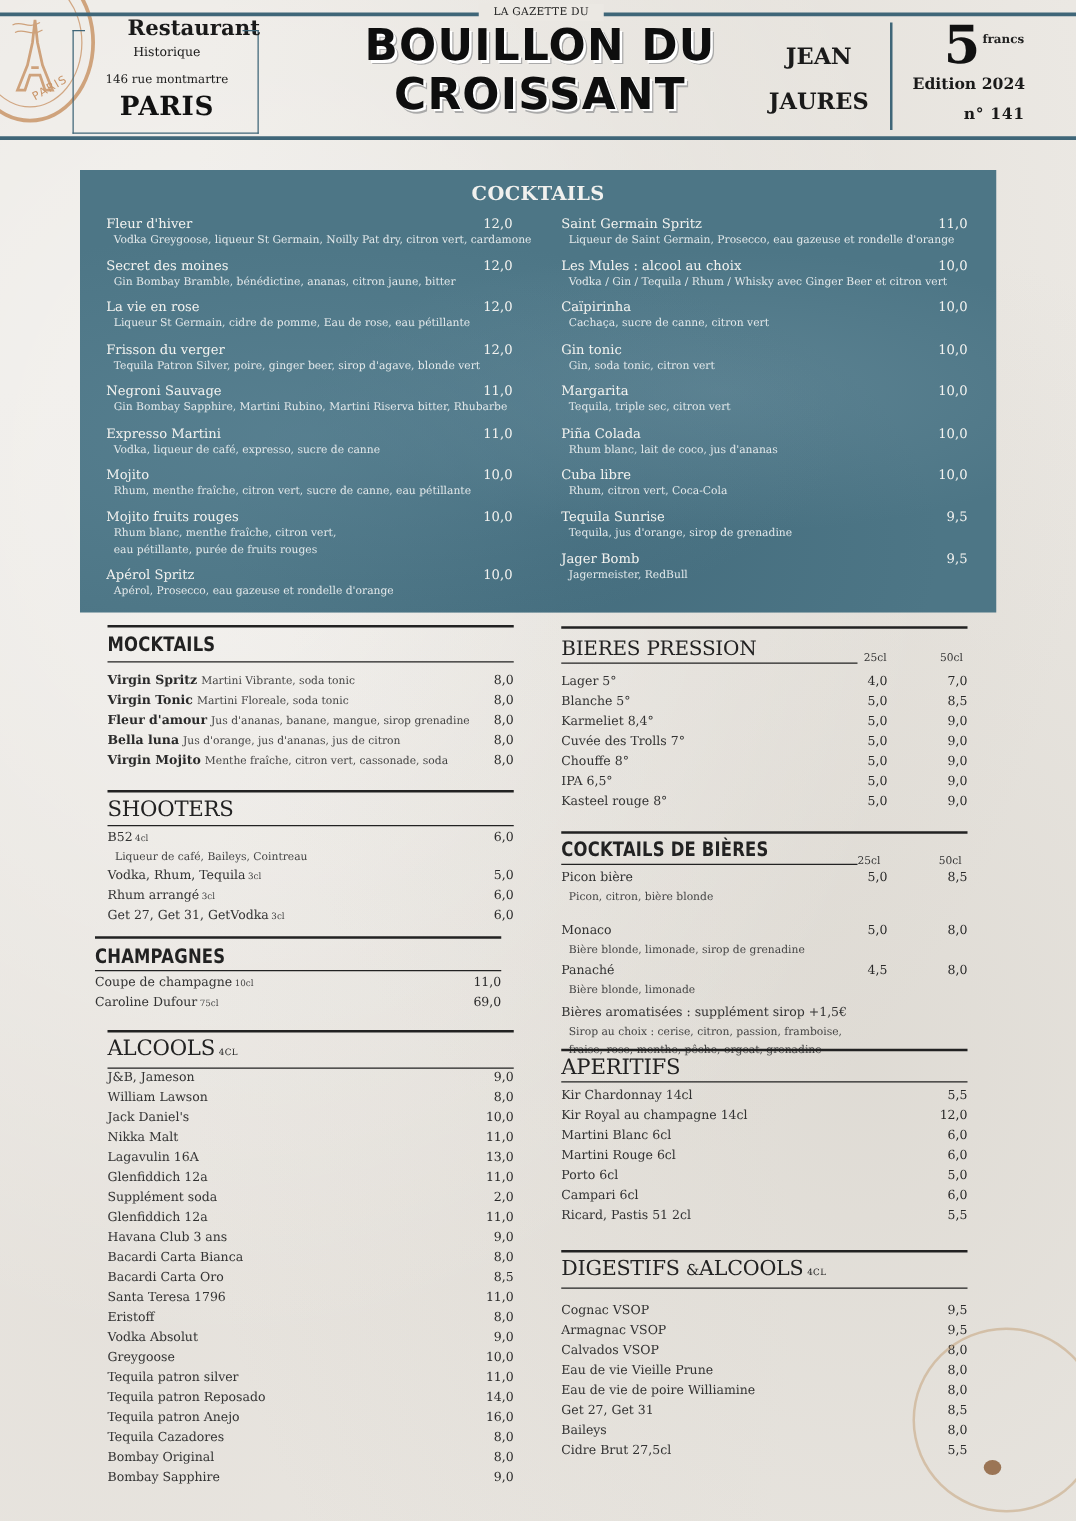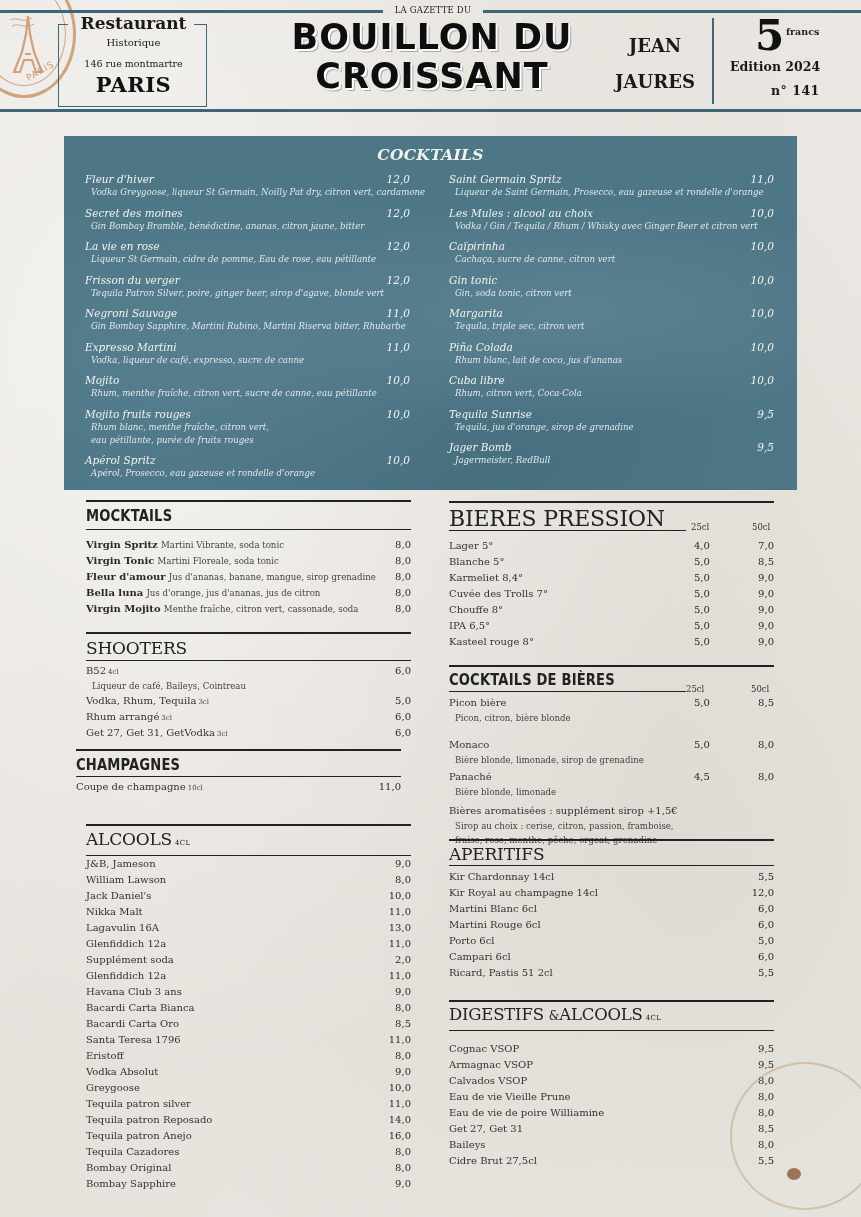--- a/index.html
+++ b/index.html
@@ -44,21 +44,21 @@
   .resto-box {
     position: absolute; left: 58px; top: 24px; width: 149px; height: 83px;
     border: 1.2px solid #3f6678; border-top: none;
   }
   .resto-box::before {
     content: ""; position: absolute; left: -1px; top: 0; width: 10px; height: 1.2px; background: #3f6678;
   }
   .resto-box::after {
     content: ""; position: absolute; right: -1px; top: 0; width: 13px; height: 1.2px; background: #3f6678;
   }
-  .resto-title { position: absolute; left: 0; top: -11px; width: 149px; text-align: center;
+  .resto-title { position: absolute; left: 0; top: -11px; width: 149px; text-align: right;
     font-family: "DejaVu Serif", serif; font-weight: bold; font-size: 17px; color: #1a1a1a; }
   .resto-sub { position: absolute; left: 0; top: 13px; width: 149px; text-align: center;
     font-size: 10px; color: #1a1a1a; }
   .resto-addr { position: absolute; left: 0; top: 34px; width: 149px; text-align: center;
     font-size: 9.5px; color: #1a1a1a; }
   .resto-city { position: absolute; left: 0; top: 48px; width: 149px; text-align: center;
     font-family: "DejaVu Serif", serif; font-weight: bold; font-size: 21px; color: #111; letter-spacing: 0.5px; }
 
   .brand {
     position: absolute; left: 284px; top: 18px; width: 296px; text-align: center;
@@ -76,21 +76,20 @@
   .numero { position: absolute; left: 771px; top: 83px; font-size: 12.5px; font-weight: bold; color: #1a1a1a; letter-spacing: 0.5px; }
 
   
   .cocktails-box {
     position: absolute; left: 64px; top: 136px; width: 733px; height: 354px;
     background: #4d7686;
     background-image:
       radial-gradient(ellipse at 25% 60%, rgba(95,135,152,0.55), transparent 55%),
       radial-gradient(ellipse at 70% 50%, rgba(110,145,160,0.45), transparent 45%),
       radial-gradient(ellipse at 55% 85%, rgba(60,100,118,0.5), transparent 50%);
-    font-style: italic;
   }
   .cocktails-title {
     position: absolute; left: 0; top: 9px; width: 733px; text-align: center;
     font-family: "DejaVu Serif", serif; font-size: 15.5px; font-weight: bold; color: #f1f1ee; letter-spacing: 0.3px;
   }
   .ck-col { position: absolute; top: 37px; }
   .ck-col.left { left: 21px; width: 325px; }
   .ck-col.right { left: 385px; width: 325px; }
   .ck-item { position: relative; margin-bottom: 0; }
   .ck-name { display: block; font-size: 10.5px; color: #f3f3f0; line-height: 13px; }
@@ -293,20 +292,21 @@
       <div class="row"><span class="nm-plain">Get 27, Get 31, GetVodka</span><span class="unit">3cl</span><span class="pr">6,0</span></div>
     </div>
 </div>
 
 <div class="section" style="left:76px; top:749px; width:325px;">
   <div class="sec-rule-top"></div>
   <div class="sec-title-cond" style="margin-top:3px;">CHAMPAGNES</div>
   <div class="sec-rule-bot" style="margin-top:0px;"></div>
   <div id="champagnes-list" style="margin-top:2px;">
       <div class="row"><span class="nm-plain">Coupe de champagne</span><span class="unit">10cl</span><span class="pr">11,0</span></div>
+      <div class="row"><span class="nm-plain">Caroline Dufour</span><span class="unit">75cl</span><span class="pr">69,0</span></div>
     </div>
 </div>
 
 <div class="section" style="left:86px; top:824px; width:325px;">
   <div class="sec-rule-top"></div>
   <div class="sec-title-serif" style="margin-top:2px; font-size:17px;">
     <span>ALCOOLS</span><span class="sec-small">4CL</span>
   </div>
   <div class="sec-rule-bot" style="margin-top:1px;"></div>
   <div id="alcools-list" style="margin-top:0px;">
@@ -329,21 +329,21 @@
       <div class="row"><span class="nm-plain">Tequila patron Reposado</span><span class="pr">14,0</span></div>
       <div class="row"><span class="nm-plain">Tequila patron Anejo</span><span class="pr">16,0</span></div>
       <div class="row"><span class="nm-plain">Tequila Cazadores</span><span class="pr">8,0</span></div>
       <div class="row"><span class="nm-plain">Bombay Original</span><span class="pr">8,0</span></div>
       <div class="row"><span class="nm-plain">Bombay Sapphire</span><span class="pr">9,0</span></div>
     </div>
 </div>
 
 <div class="section" style="left:449px; top:501px; width:325px;">
   <div class="sec-rule-top"></div>
-  <div class="sec-title-serif" style="margin-top:5px; font-size:22px;">BIERES PRESSION</div>
+  <div class="sec-title-serif" style="margin-top:5px; font-size:16px;">BIERES PRESSION</div>
   <div class="sec-rule-bot" style="width:237px; margin-top:0px;"></div>
   <span class="col-hdr" style="left:242px; top:21px;">25cl</span>
   <span class="col-hdr" style="left:303px; top:21px;">50cl</span>
   <div id="pression-list" style="margin-top:7px;">
       <div class="row"><span class="nm-plain">Lager 5°</span><span class="p25" style="left: 245px;">4,0</span><span class="p50">7,0</span></div>
       <div class="row"><span class="nm-plain">Blanche 5°</span><span class="p25" style="left: 245px;">5,0</span><span class="p50">8,5</span></div>
       <div class="row"><span class="nm-plain">Karmeliet 8,4°</span><span class="p25" style="left: 245px;">5,0</span><span class="p50">9,0</span></div>
       <div class="row"><span class="nm-plain">Cuvée des Trolls 7°</span><span class="p25" style="left: 245px;">5,0</span><span class="p50">9,0</span></div>
       <div class="row"><span class="nm-plain">Chouffe 8°</span><span class="p25" style="left: 245px;">5,0</span><span class="p50">9,0</span></div>
       <div class="row"><span class="nm-plain">IPA 6,5°</span><span class="p25" style="left: 245px;">5,0</span><span class="p50">9,0</span></div>

